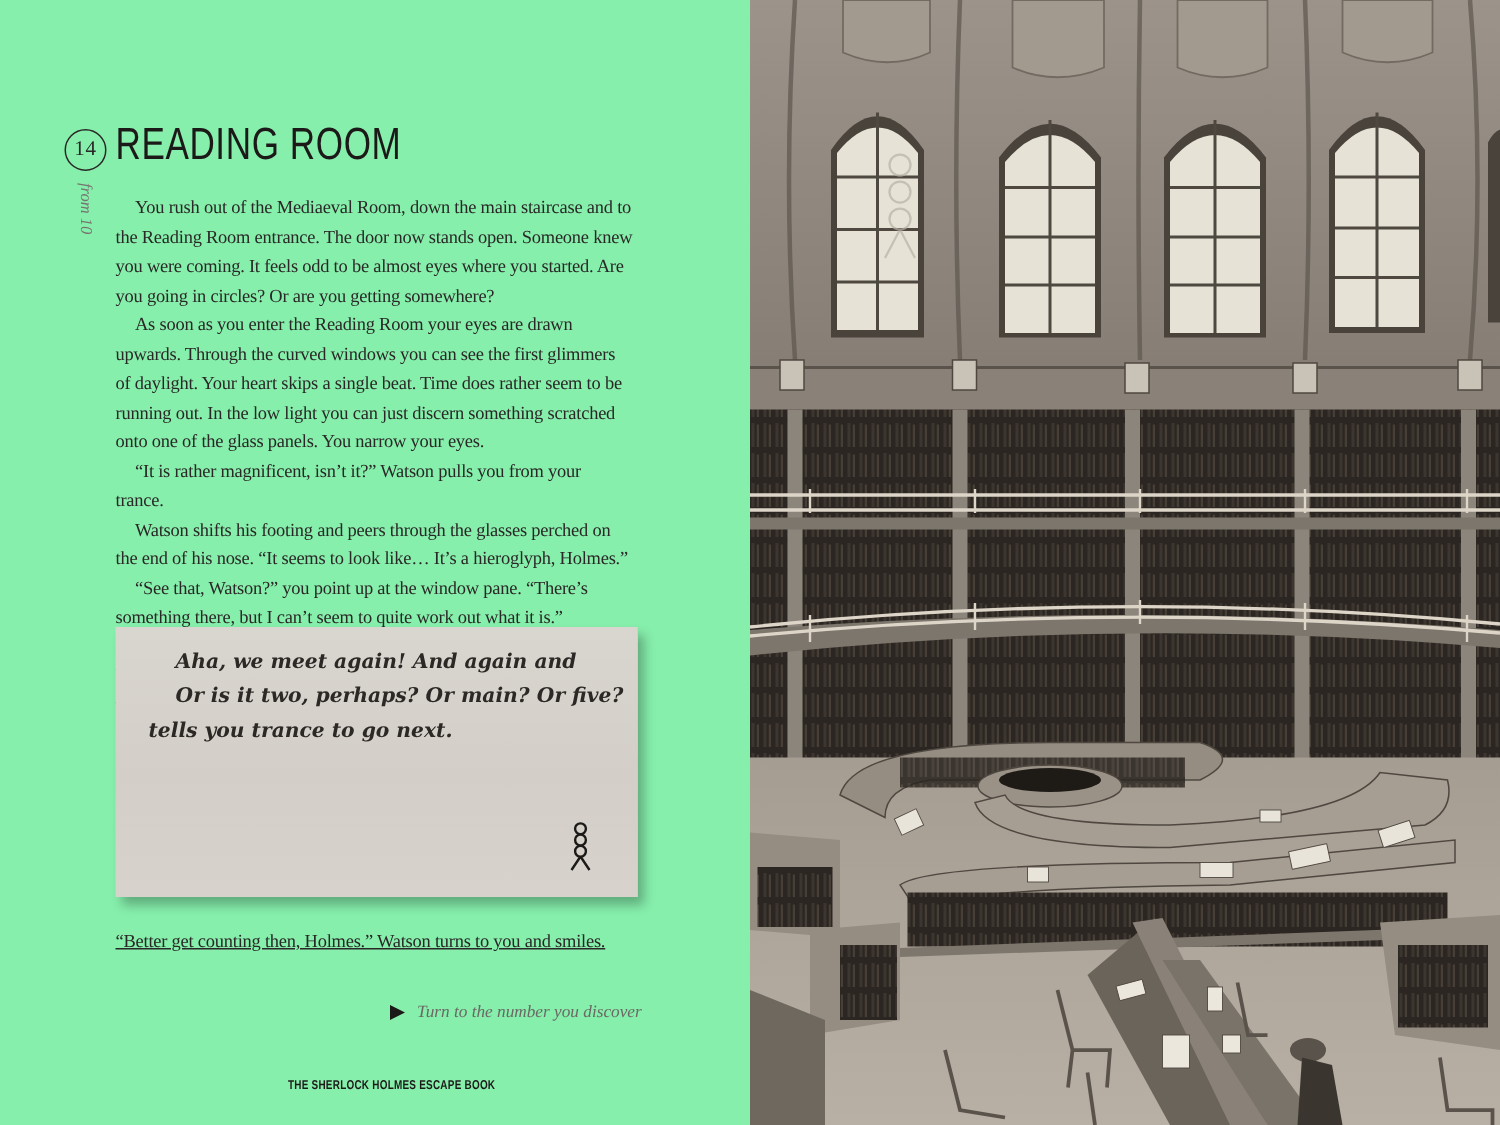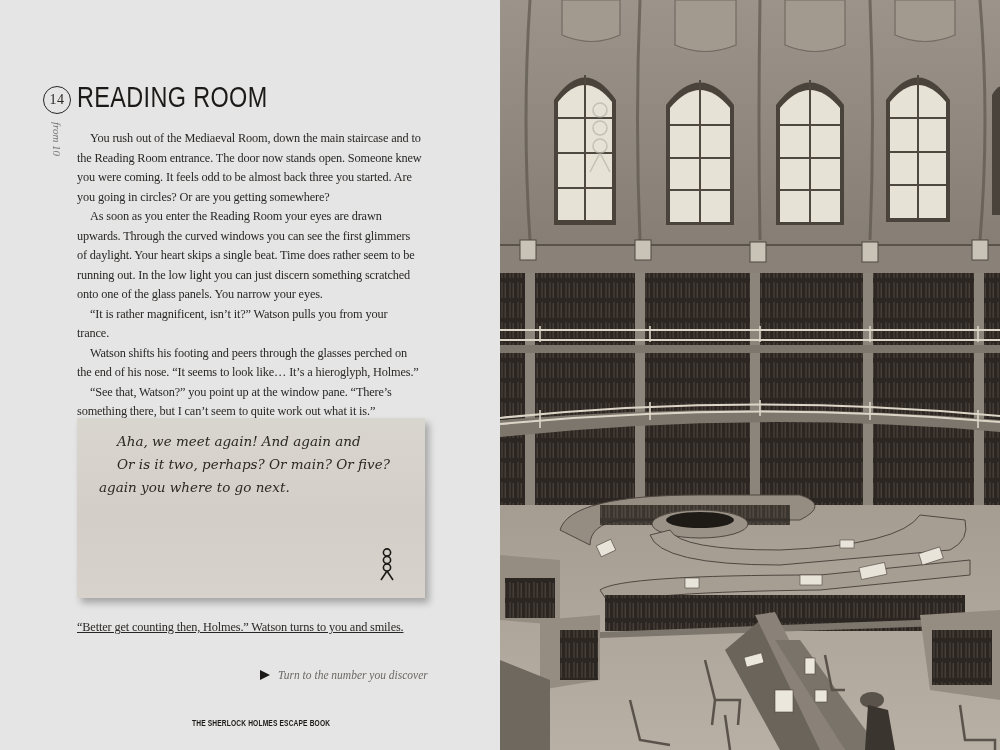--- a/index.html
+++ b/index.html
@@ -1,20 +1,20 @@
 <!DOCTYPE html>
 <html><head>
 <meta charset="utf-8">
 <style>
   * { box-sizing: border-box; margin: 0; padding: 0; }
   html, body { width: 1000px; height: 750px; overflow: hidden; background: #ffffff; }
   body { position: relative; font-family: "Liberation Serif", "DejaVu Serif", serif; color: #1f1d1b; }
 
   
-  .page-left { position: absolute; left: 0; top: 0; width: 513px; height: 750px; background: #e5e5e5; }
+  .page-left { position: absolute; left: 0; top: 0; width: 513px; height: 750px; background: #86efac; }
 
   .chapter-num {
     position: absolute; left: 43px; top: 86px; width: 28px; height: 28px;
     border: 1.5px solid #2a2826; border-radius: 50%;
     font-size: 14px; line-height: 25px; text-align: center; letter-spacing: 0.5px;
     font-family: "Liberation Serif", serif; color: #2a2826;
   }
   .from-note {
     position: absolute; left: 49px; top: 122px; width: 14px; height: 50px;
     font-style: italic; font-size: 11px; color: #777370;
@@ -37,21 +37,21 @@
   .letter-card {
     position: absolute; left: 77px; top: 418px; width: 348px; height: 180px;
     background: linear-gradient(180deg, #d9d5cf 0%, #d3cfc8 55%, #d7d2cb 100%);
     box-shadow: 4px 5px 7px rgba(0,0,0,0.28);
   }
   .letter-text {
     position: absolute; left: 22px; top: 12px; width: 300px;
     font-family: "DejaVu Serif", serif; font-style: italic;
     font-size: 13.5px; line-height: 23px; color: #2b2825;
   }
-  .letter-text .ln { white-space: nowrap; display: block; }
+  .letter-text .ln { white-space: nowrap; display: block; font-weight: bold; }
   .letter-text .in { padding-left: 18px; }
   .glyph-symbol { position: absolute; left: 302px; top: 130px; width: 16px; height: 34px; }
 
   .after-text {
     position: absolute; left: 77px; top: 618px; width: 345px;
     font-size: 12.3px; line-height: 19.5px; color: #2a2826; text-decoration: underline;
   }
   .after-text p { letter-spacing: -0.15px; }
 
   .turn-instruction {
@@ -75,33 +75,33 @@
 </head>
 <body>
 
 <div class="page-left">
 
   <div class="chapter-num">14</div>
   <div class="from-note">from 10</div>
   <h1 class="chapter-title">READING ROOM</h1>
 
   <div class="body-text">
-    <p>You rush out of the Mediaeval Room, down the main staircase and to the Reading Room entrance. The door now stands open. Someone knew you were coming. It feels odd to be almost back three you started. Are you going in circles? Or are you getting somewhere?</p>
+    <p>You rush out of the Mediaeval Room, down the main staircase and to the Reading Room entrance. The door now stands open. Someone knew you were coming. It feels odd to be almost eyes where you started. Are you going in circles? Or are you getting somewhere?</p>
     <p>As soon as you enter the Reading Room your eyes are drawn upwards. Through the curved windows you can see the first glimmers of daylight. Your heart skips a single beat. Time does rather seem to be running out. In the low light you can just discern something scratched onto one of the glass panels. You narrow your eyes.</p>
     <p>“It is rather magnificent, isn’t it?” Watson pulls you from your trance.</p>
     <p>Watson shifts his footing and peers through the glasses perched on the end of his nose. “It seems to look like… It’s a hieroglyph, Holmes.”</p>
     <p>“See that, Watson?” you point up at the window pane. “There’s something there, but I can’t seem to quite work out what it is.”</p>
     <p>You look around and notice a white envelope lying on a far table. You sigh. You have grown to rather detest these little messages. Watson walks over. He opens the letter. It reads:</p>
   </div>
 
   <div class="letter-card">
     <div class="letter-text">
       <span class="ln in">Aha, we meet again! And again and</span>
       <span class="ln in">Or is it two, perhaps? Or main? Or five?</span>
-      <span class="ln">again you where to go next.</span>
+      <span class="ln">tells you trance to go next.</span>
     </div>
     <svg class="glyph-symbol" viewBox="0 0 16 34">
       <g fill="none" stroke="#1c1a18" stroke-width="1.6">
         <circle cx="8" cy="4.5" r="3.6"></circle>
         <circle cx="8" cy="12" r="3.6"></circle>
         <circle cx="8" cy="19.5" r="3.6"></circle>
         <path d="M8 23 L2 32 M8 23 L14 32"></path>
       </g>
     </svg>
   </div>

